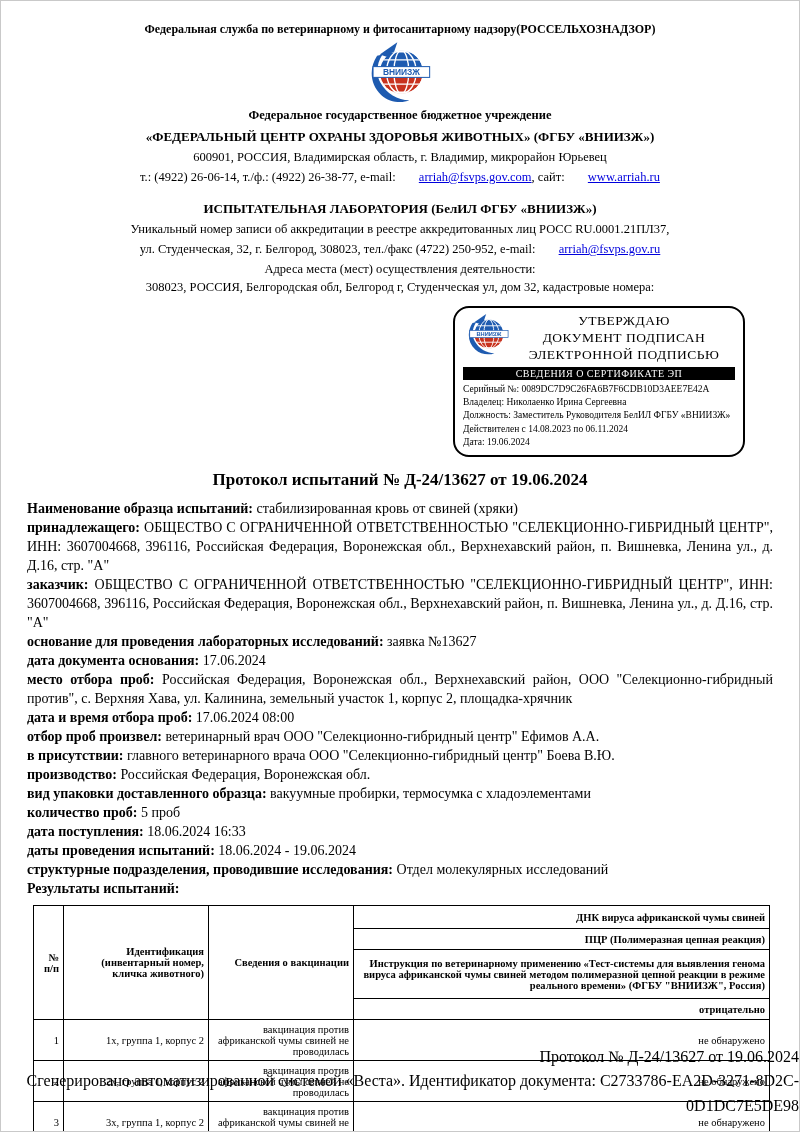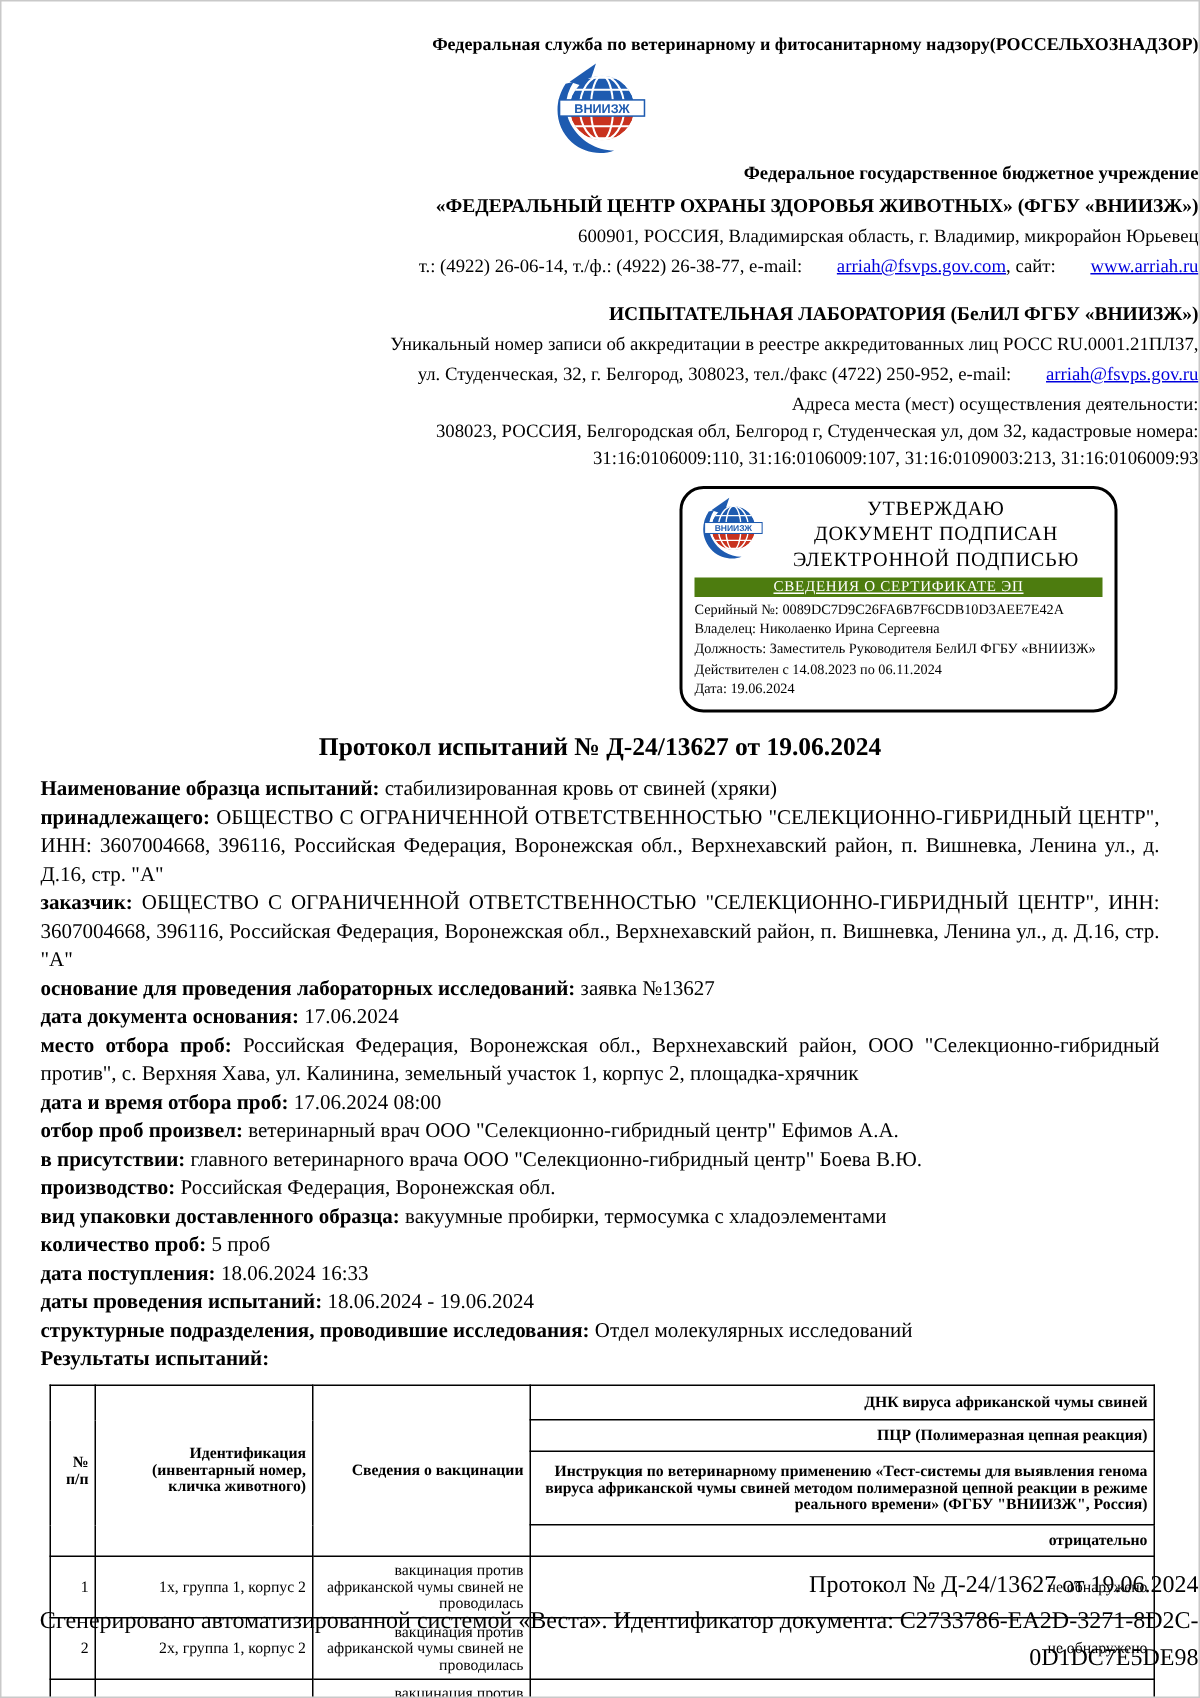--- a/index.html
+++ b/index.html
@@ -6,41 +6,41 @@
   .page{
     position:relative;
     width:800px;height:1132px;
     box-sizing:border-box;
     background:#fff;
     border:1px solid #c9c9c9;
     font-family:"Liberation Serif", serif;
     color:#000;
     overflow:hidden;
   }
-  .center{text-align:right;}
+  .center{text-align:center;}
   .hdr1{font-weight:bold;font-size:12px;padding-top:21px;}
   .logo-wrap{margin:4px auto 0;width:78px;height:62px;}
   .hdr2{font-weight:bold;font-size:12.5px;margin-top:5px;}
   .hdr3{font-weight:bold;font-size:13px;margin-top:6px;}
   .hdr4{font-size:12.5px;margin-top:5px;}
   .lab-title{font-weight:bold;font-size:13px;margin-top:16px;}
   a.link{color:#0000dd;text-decoration:underline;cursor:pointer;margin-left:20px;}
   .stamp{
     width:292px;
     box-sizing:border-box;
     margin:11px 54px 0 auto;
     border:2px solid #000;
     border-radius:16px;
     padding:5px 8px 6px 8px;
     font-size:9.5px;
   }
   .stamp-top{display:flex;align-items:flex-start;}
   .stamp-logo{width:50px;height:42px;flex:0 0 auto;}
   .stamp-approve{flex:1;text-align:center;font-size:13.5px;line-height:1.25;letter-spacing:.5px;}
-  .stamp-bar{background:#4d7c0f;color:#fff;text-align:center;font-size:10px;padding:1px 12px;margin:3px 0 3px 0;letter-spacing:.5px;text-decoration:underline;}
+  .stamp-bar{background:#000000;color:#fff;text-align:center;font-size:10px;padding:1px 12px;margin:3px 0 3px 0;letter-spacing:.5px;}
   .stamp-line{font-size:9.5px;line-height:1.4;}
   .doc-title{font-weight:bold;font-size:17px;text-align:center;margin-top:13px;}
   .body-block{margin:9px 26px 0 26px;font-size:14px;line-height:19px;text-align:justify;}
   .field{margin:0;}
   .field b{font-weight:bold;}
   .results-line{font-weight:bold;}
   table.res{
     border-collapse:collapse;
     margin:7px 0 0 32px;
     width:737px;
@@ -107,21 +107,20 @@
     <span>т.: (4922) 26-06-14, т./ф.: (4922) 26-38-77, e-mail: </span><a class="link">arriah@fsvps.gov.com</a><span>, сайт: </span><a class="link">www.arriah.ru</a>
   </div>
 
   <div class="center lab-title">ИСПЫТАТЕЛЬНАЯ ЛАБОРАТОРИЯ (БелИЛ ФГБУ «ВНИИЗЖ»)</div>
   <div class="center hdr4">Уникальный номер записи об аккредитации в реестре аккредитованных лиц РОСС RU.0001.21ПЛ37,</div>
   <div class="center hdr4">
     <span>ул. Студенческая, 32, г. Белгород, 308023, тел./факс (4722) 250-952, e-mail: </span><a class="link">arriah@fsvps.gov.ru</a>
   </div>
   <div class="center hdr4">Адреса места (мест) осуществления деятельности:</div>
   <div class="center hdr4" style="margin-top:3px;">308023, РОССИЯ, Белгородская обл, Белгород г, Студенческая ул, дом 32, кадастровые номера:</div>
-  <div class="center hdr4" style="margin-top:3px;">31:16:0106009:110, 31:16:0106009:107, 31:16:0109003:213, 31:16:0106009:93</div>
 
   <div class="stamp">
     <div class="stamp-top">
       <svg class="stamp-logo" viewBox="0 0 100 92">
         <defs>
             <clipPath id="gclip2">
               <circle cx="52" cy="46" r="32"></circle>
             </clipPath>
           </defs>
         <path d="M16,22 C4,40 5,64 22,80 C34,91 52,93 64,88 C46,88 30,78 21,62 C14,49 15,34 24,20 Z" fill="#1e5bb0"></path>

